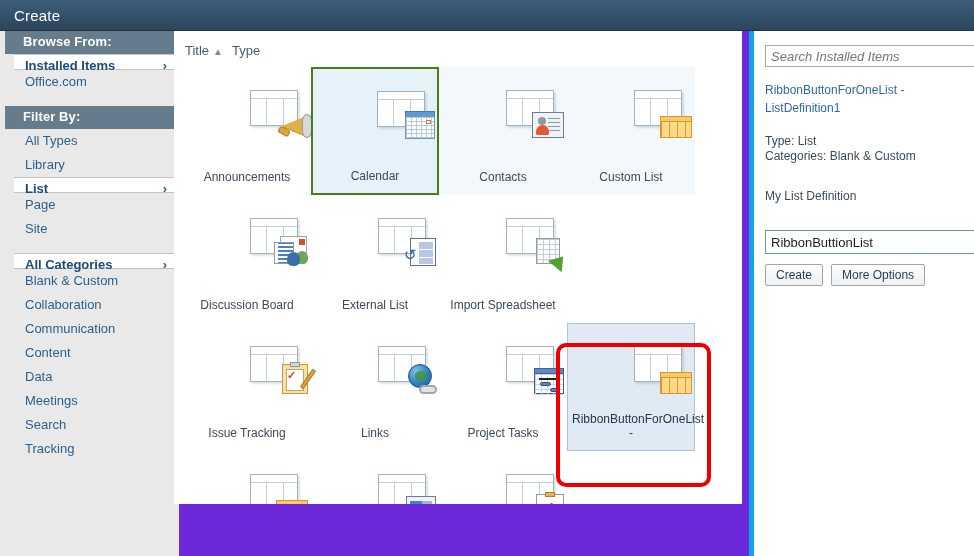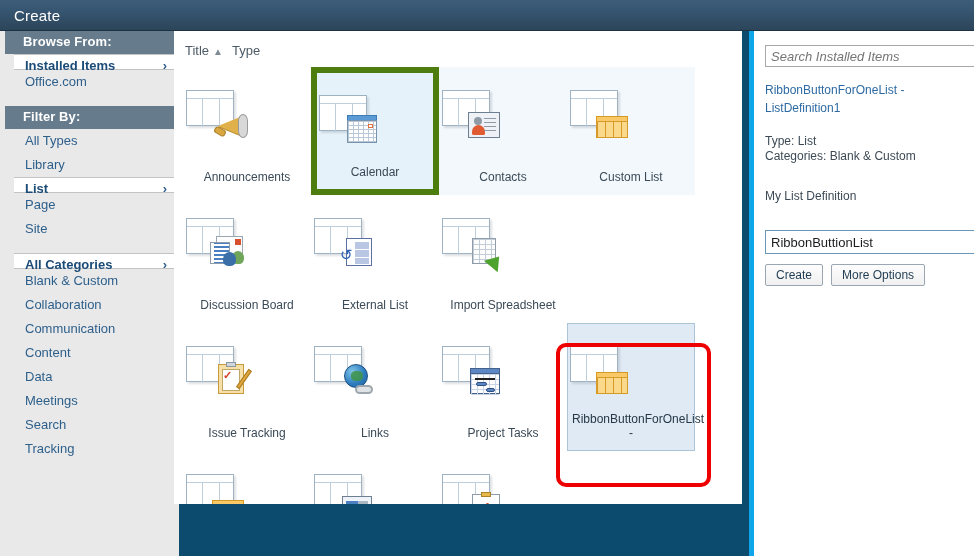--- a/index.html
+++ b/index.html
@@ -7,21 +7,21 @@
     margin: 0; padding: 0;
     width: 974px; height: 556px;
     overflow: hidden;
     background: #ffffff;
     font-family: "Liberation Sans", sans-serif;
   }
 
   #app {
     position: relative;
     width: 974px; height: 556px;
-    background: #0c4a6e;
+    background: #6d28d9;
     overflow: hidden;
   }
 
   
   .titlebar {
     position: absolute;
     left: 0; top: 0;
     width: 974px; height: 31px;
     background: linear-gradient(to bottom, #3a5a77 0%, #2f4c66 45%, #2b real 100%);
     background: linear-gradient(to bottom, #3d5d7a 0%, #34526c 50%, #2c4559 100%);
@@ -121,26 +121,26 @@
   }
   .grid-row { display: flex; }
 
   .tile {
     width: 128px;
     height: 128px;
     position: relative;
     border: 1px solid transparent;
     display: flex;
     flex-direction: column;
-    align-items: flex-start;
+    align-items: flex-end;
     justify-content: flex-start;
     padding-top: 18px;
   }
   .tile.tint   { background: #f2f8fc; }
-  .tile.hover  { background: #e6f2f9; border: 6px solid #4d7c0f; }
+  .tile.hover  { background: #e6f2f9; border: 2px solid #4d7c0f; }
   .tile.active { background: #dfeaf4; border: 1px solid #aac5da; }
 
   .tile-label {
     position: absolute;
     bottom: 10px;
     left: 4px; right: 4px;
     text-align: center;
     font-size: 12px;
     line-height: 14px;
     color: #3b4a57;

